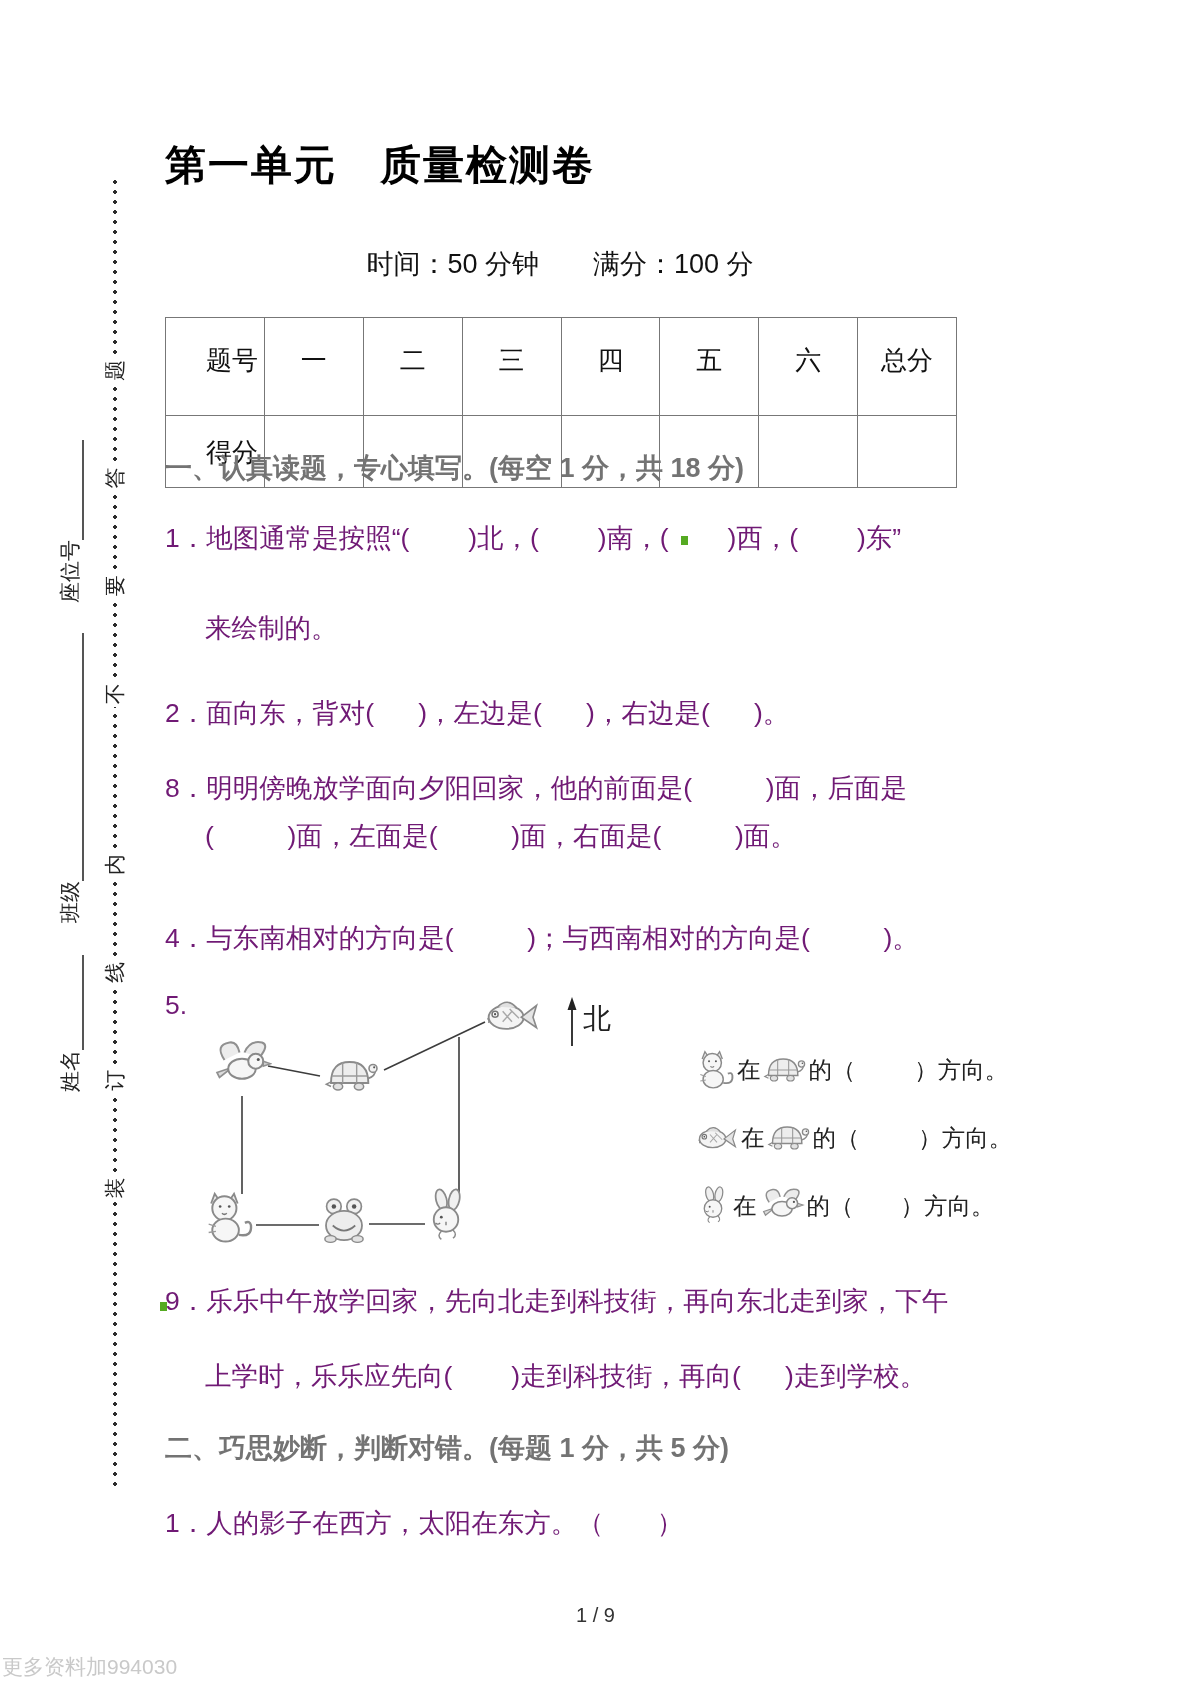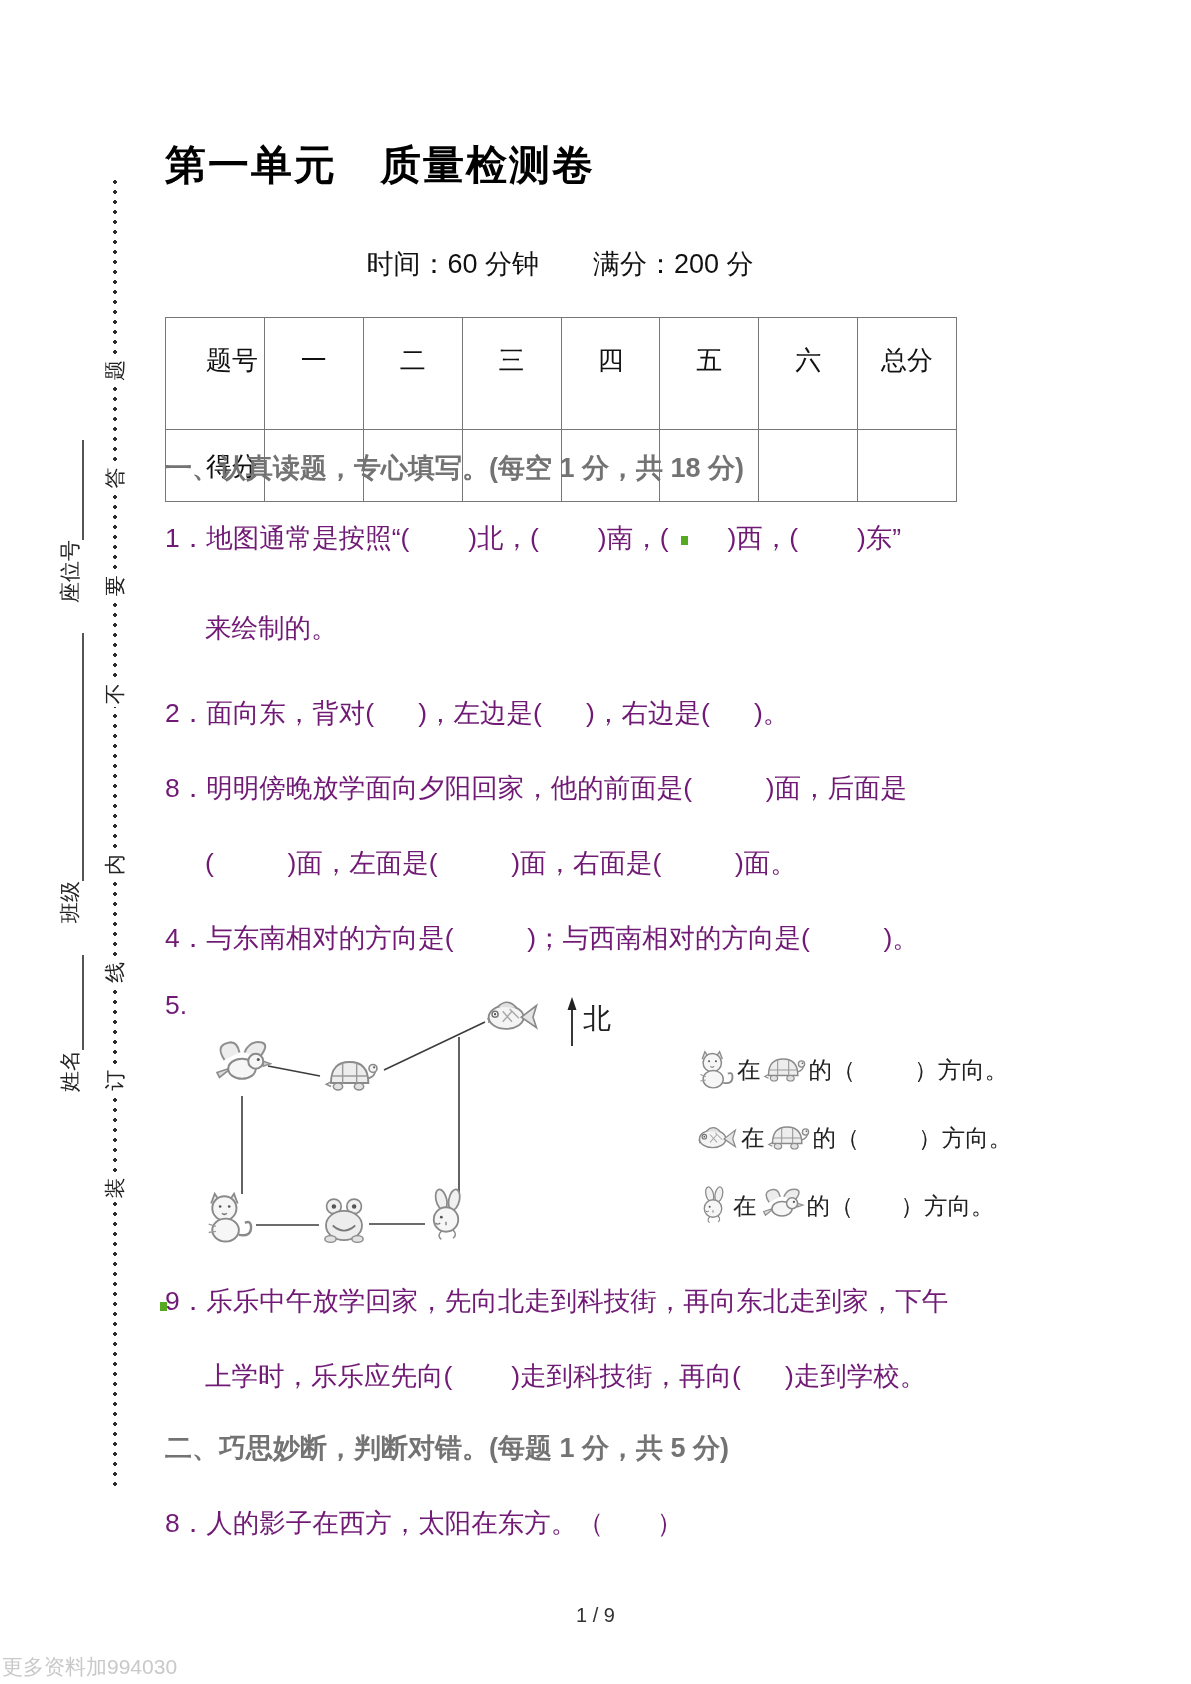--- a/index.html
+++ b/index.html
@@ -34,21 +34,21 @@
     left: 165px; top: 317px; width: 792px;
     border-collapse: collapse;
     table-layout: fixed;
     font-size: 26px; color: #111;
   }
   .score-table td {
     border: 1px solid #777;
     text-align: center;
     vertical-align: middle;
   }
-  .score-table tr.r1 td { height: 82px; padding-bottom: 28px; }
+  .score-table tr.r1 td { height: 82px; padding-bottom: 14px; }
   .score-table tr.r2 td { height: 70px; padding-bottom: 0; }
   .score-table td.lbl { text-align: left; padding-left: 40px; }
 
   
   .hd {
     left: 165px; width: 830px;
     font-size: 27px; font-weight: 800; color: #737373;
   }
   .q {
     left: 165px; width: 860px;
@@ -190,21 +190,21 @@
     <span class="blank" style="width:95px"></span>
     <span style="width:32px"></span>
     <span>班级</span>
     <span class="blank" style="width:248px"></span>
     <span style="width:30px"></span>
     <span>座位号</span>
     <span class="blank" style="width:100px"></span>
   </div>
 
   <div class="abs title">第一单元　质量检测卷</div>
-  <div class="abs meta pre">时间：60 分钟　　满分：200 分</div>
+  <div class="abs meta pre">时间：50 分钟　　满分：100 分</div>
 
   <table class="abs score-table">
     <tbody>
         <tr class="r1">
       <td class="lbl">题号</td>
       <td>一</td>
       <td>二</td>
       <td>三</td>
       <td>四</td>
       <td>五</td>
@@ -223,21 +223,21 @@
     </tr>
   </tbody>
     </table>
 
   <div class="abs hd" style="top:450px">一、认真读题，专心填写。(每空 1 分，共 18 分)</div>
   <div class="abs q pre" style="top:520px">1．地图通常是按照“(        )北，(        )南，(        )西，(        )东”</div>
   <div class="abs cursor-mark" style="left:681px; top:536px"></div>
   <div class="abs q ind pre" style="top:610px">来绘制的。</div>
   <div class="abs q pre" style="top:695px">2．面向东，背对(      )，左边是(      )，右边是(      )。</div>
   <div class="abs q pre" style="top:770px">8．明明傍晚放学面向夕阳回家，他的前面是(          )面，后面是</div>
-  <div class="abs q ind pre" style="top:845px">(          )面，左面是(          )面，右面是(          )面。</div>
+  <div class="abs q ind pre" style="top:818px">(          )面，左面是(          )面，右面是(          )面。</div>
   <div class="abs q pre" style="top:920px">4．与东南相对的方向是(          )；与西南相对的方向是(          )。</div>
   <div class="abs q" style="top:990px">5.</div>
 
   <svg class="abs diagram-svg" width="460" height="290" viewBox="0 0 460 290">
     <path d="M86 84 L138 94 M202 88 L303 40 M60 114 L60 212 M277 55 L277 210 M74 243 L137 243 M187 242 L243 242" stroke="#3c3c3c" stroke-width="1.6" fill="none"></path>
     <g>
       <line x1="390" y1="64" x2="390" y2="26" stroke="#222" stroke-width="1.8"></line>
       <polygon points="390,15 385.5,28 394.5,28" fill="#222"></polygon>
       <text x="401" y="46" font-size="28" fill="#222">北</text>
     </g>
@@ -280,18 +280,18 @@
         </svg>
       <span class="pre">的（        ）方向。</span>
     </div>
   </div>
 
   <div class="abs cursor-mark" style="left:160px; top:1302px"></div>
   <div class="abs q pre" style="top:1283px">9．乐乐中午放学回家，先向北走到科技街，再向东北走到家，下午</div>
   <div class="abs q ind pre" style="top:1358px">上学时，乐乐应先向(        )走到科技街，再向(      )走到学校。</div>
 
   <div class="abs hd" style="top:1430px">二、巧思妙断，判断对错。(每题 1 分，共 5 分)</div>
-  <div class="abs q pre" style="top:1505px">8．人的影子在西方，太阳在东方。（　　）</div>
+  <div class="abs q pre" style="top:1505px">1．人的影子在西方，太阳在东方。（　　）</div>
 
   <div class="abs pagenum">1 / 9</div>
   <div class="abs watermark">更多资料加994030</div>
 
 </div>
 
 </body></html>

